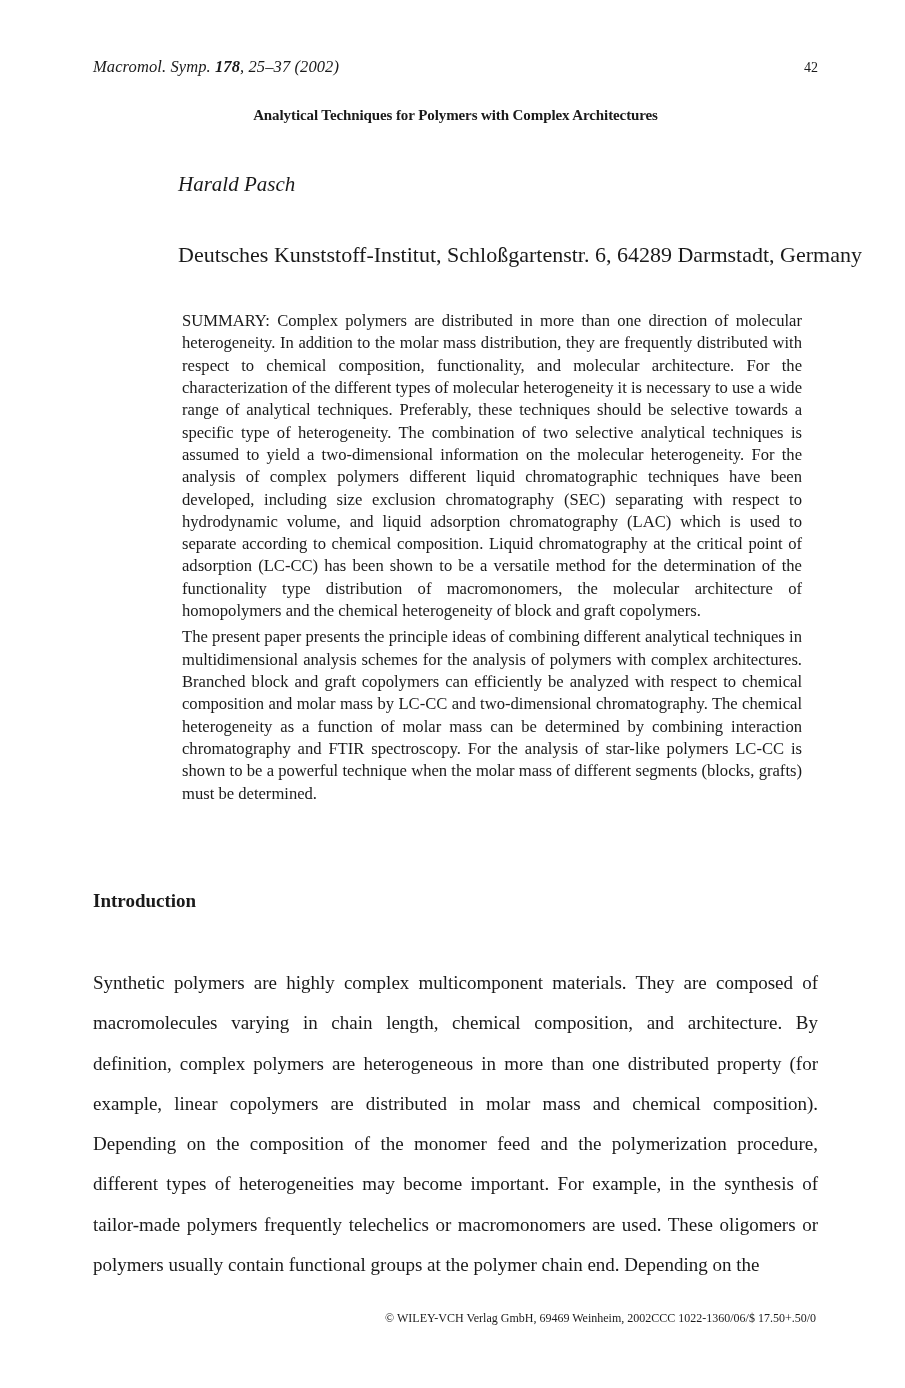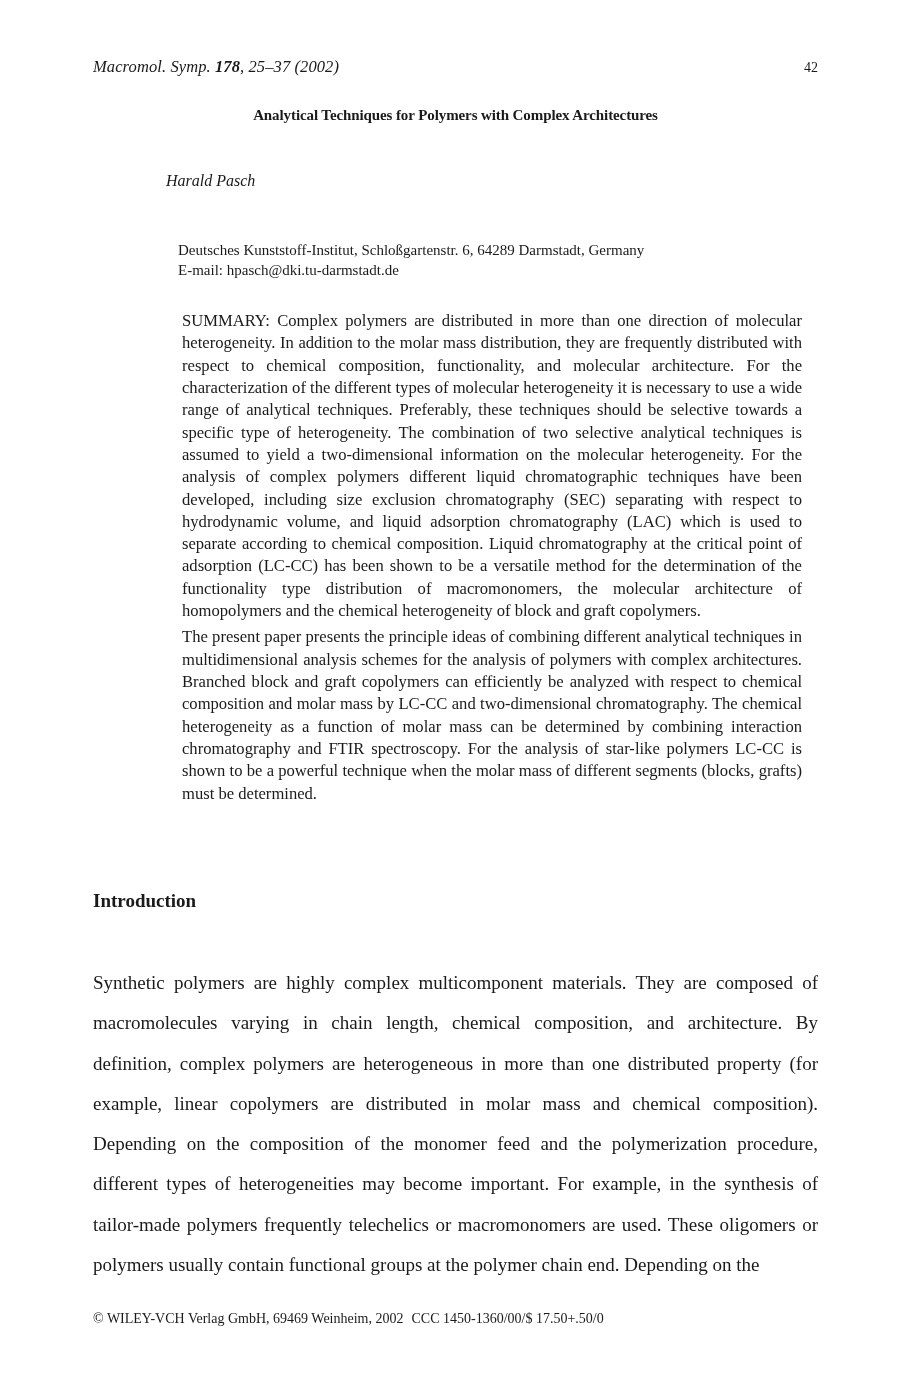--- a/index.html
+++ b/index.html
@@ -57,33 +57,33 @@
     width: 725px;
     text-align: center;
     font-weight: bold;
     font-size: 15px;
     letter-spacing: -0.1px;
   }
 
   
   .author {
     position: absolute;
-    left: 166px;
+    left: 178px;
     top: 172px;
     font-style: italic;
-    font-size: 16px;
+    font-size: 21px;
   }
 
   
   .affiliation {
     position: absolute;
     left: 178px;
     top: 240px;
     width: 640px;
-    font-size: 15px;
+    font-size: 22px;
     line-height: 1.36;
   }
   .affiliation div { white-space: nowrap; }
 
   
   .abstract {
     position: absolute;
     left: 178px;
     top: 306px;
     width: 628px;
@@ -118,23 +118,22 @@
   }
   .body-text p { margin: 0; }
 
   
   .footer {
     position: absolute;
     left: 93px;
     top: 1311px;
     width: 725px;
     display: flex;
-    justify-content: flex-start;
-    font-size: 14px;
-    gap: 8px;
+    justify-content: flex-end;
+    font-size: 12px;
   }
   .footer .copyright { white-space: nowrap; }
   .footer .ccc {
     white-space: nowrap;
     margin-right: 2px;
   }
 </style>
 </head>
 <body>
 
@@ -144,32 +143,31 @@
     <div class="journal-ref"><span>Macromol. Symp.</span>&nbsp;<span class="vol">178</span><span>, 25–37 (2002)</span></div>
     <div class="folio">42</div>
   </div>
 
   <div class="doc-title">Analytical Techniques for Polymers with Complex Architectures</div>
 
   <div class="author">Harald Pasch</div>
 
   <div class="affiliation">
     <div>Deutsches Kunststoff-Institut, Schloßgartenstr. 6, 64289 Darmstadt, Germany</div>
-    <div>E-mail: hpasch@dki.tu-darmstadt.de</div>
   </div>
 
   <div class="abstract">
     <p>SUMMARY: Complex polymers are distributed in more than one direction of molecular heterogeneity. In addition to the molar mass distribution, they are frequently distributed with respect to chemical composition, functionality, and molecular architecture. For the characterization of the different types of molecular heterogeneity it is necessary to use a wide range of analytical techniques. Preferably, these techniques should be selective towards a specific type of heterogeneity. The combination of two selective analytical techniques is assumed to yield a two-dimensional information on the molecular heterogeneity. For the analysis of complex polymers different liquid chromatographic techniques have been developed, including size exclusion chromatography (SEC) separating with respect to hydrodynamic volume, and liquid adsorption chromatography (LAC) which is used to separate according to chemical composition. Liquid chromatography at the critical point of adsorption (LC-CC) has been shown to be a versatile method for the determination of the functionality type distribution of macromonomers, the molecular architecture of homopolymers and the chemical heterogeneity of block and graft copolymers.</p>
     <p>The present paper presents the principle ideas of combining different analytical techniques in multidimensional analysis schemes for the analysis of polymers with complex architectures. Branched block and graft copolymers can efficiently be analyzed with respect to chemical composition and molar mass by LC-CC and two-dimensional chromatography. The chemical heterogeneity as a function of molar mass can be determined by combining interaction chromatography and FTIR spectroscopy. For the analysis of star-like polymers LC-CC is shown to be a powerful technique when the molar mass of different segments (blocks, grafts) must be determined.</p>
   </div>
 
   <div class="section-heading">Introduction</div>
 
   <div class="body-text">
     <p>Synthetic polymers are highly complex multicomponent materials. They are composed of macromolecules varying in chain length, chemical composition, and architecture. By definition, complex polymers are heterogeneous in more than one distributed property (for example, linear copolymers are distributed in molar mass and chemical composition). Depending on the composition of the monomer feed and the polymerization procedure, different types of heterogeneities may become important. For example, in the synthesis of tailor-made polymers frequently telechelics or macromonomers are used. These oligomers or polymers usually contain functional groups at the polymer chain end. Depending on the</p>
   </div>
 
   <div class="footer">
     <div class="copyright">© WILEY-VCH Verlag GmbH, 69469 Weinheim, 2002</div>
-    <div class="ccc">CCC 1450-1360/00/$ 17.50+.50/0</div>
+    <div class="ccc">CCC 1022-1360/06/$ 17.50+.50/0</div>
   </div>
 
 </div>
 
 </body></html>

